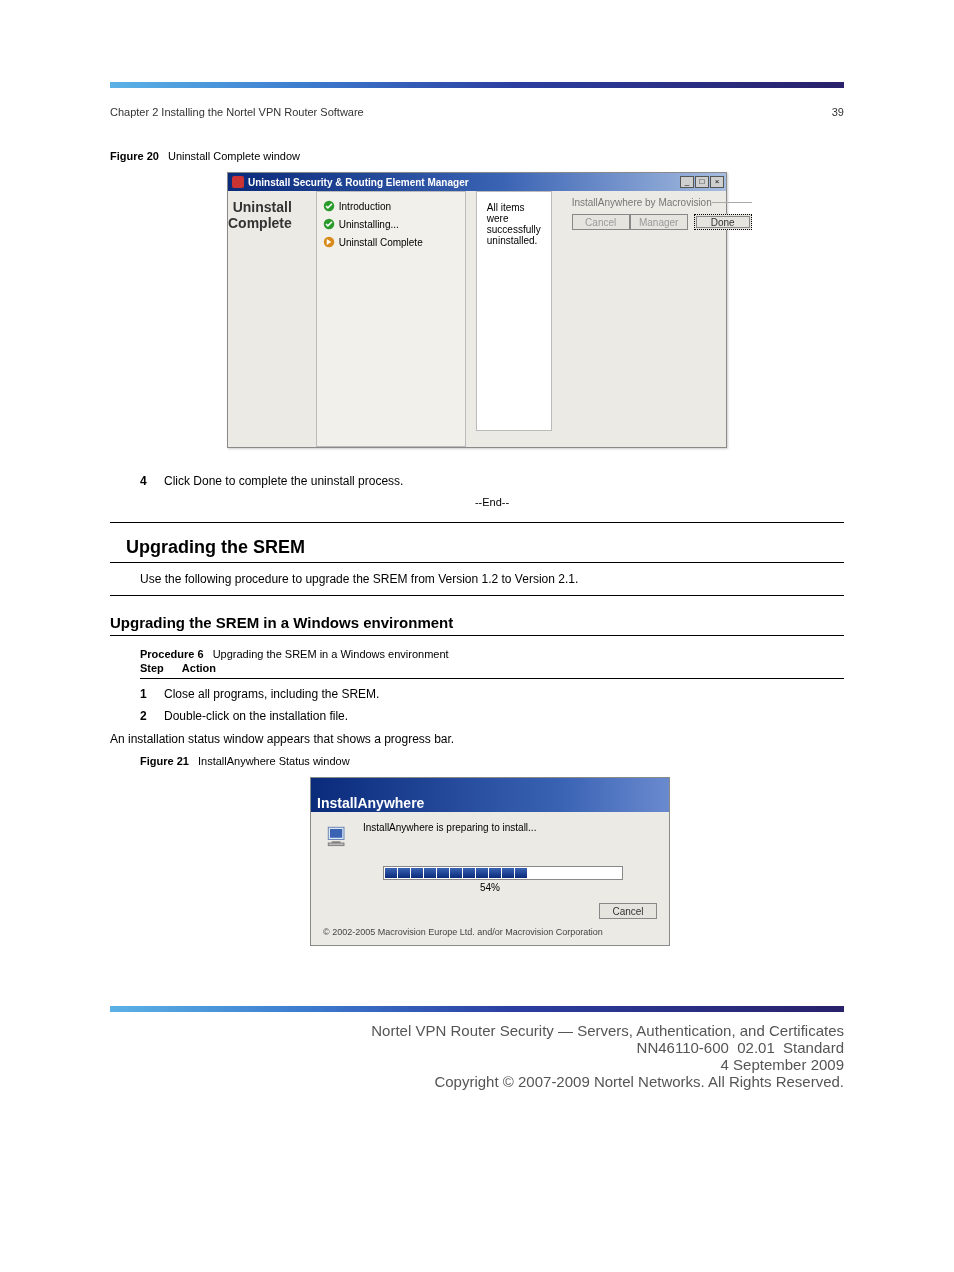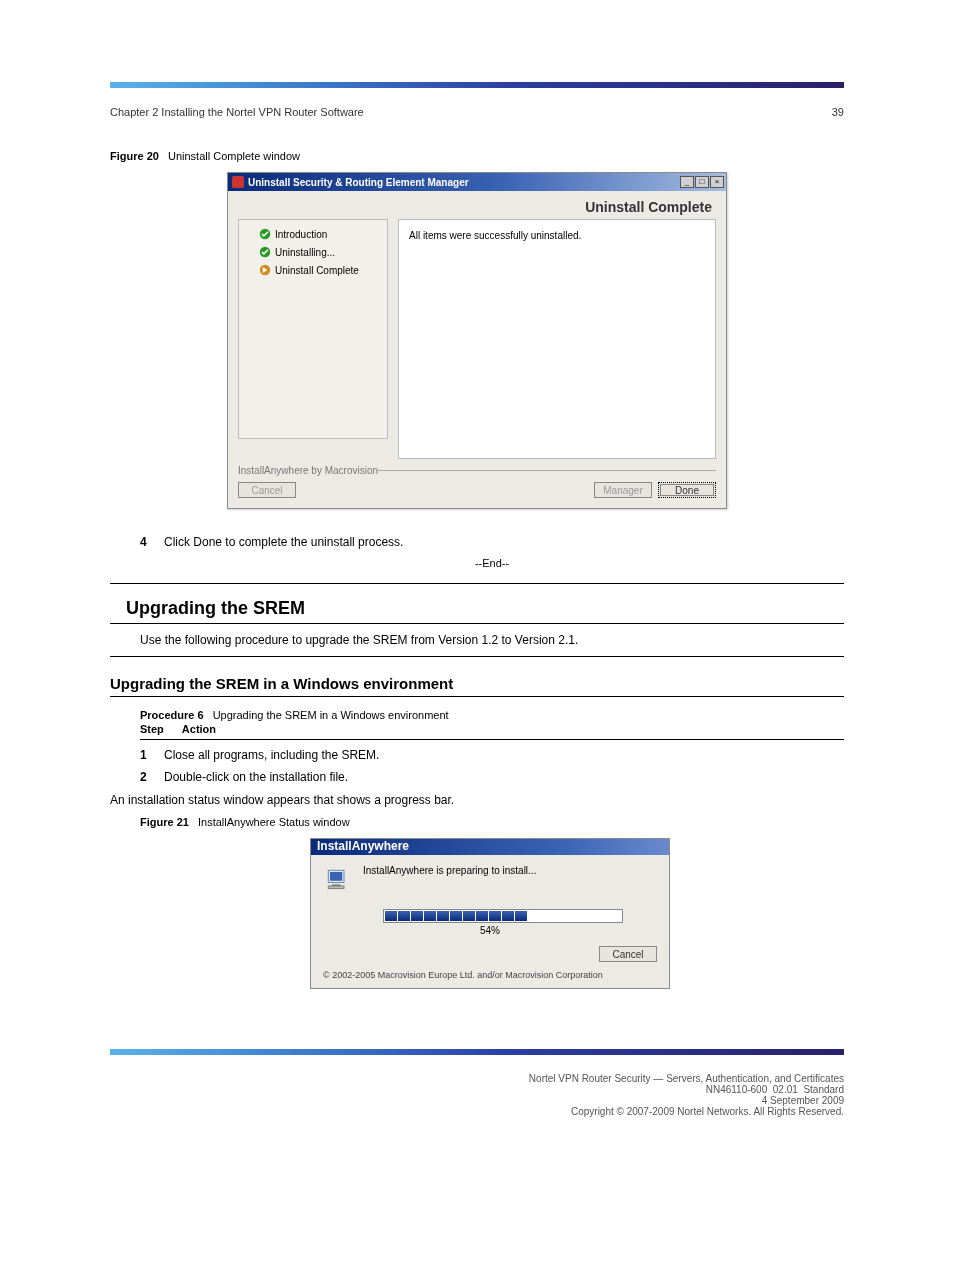--- a/index.html
+++ b/index.html
@@ -66,41 +66,41 @@
   .tb-btns { display: flex; gap: 1px; }
   .tb-btn {
     width: 14px; height: 12px;
     background: #cfcfcf;
     border: 1px solid #555;
     display: flex; align-items: center; justify-content: center;
     font-size: 8px; line-height: 1; color: #000;
   }
   .dlg1-body {
     display: flex;
-    flex-direction: column;
+    flex-direction: row;
     border-radius: 26px;
   }
   .dlg1-head {
     text-align: right;
     font-size: 14px;
     font-weight: bold;
     color: #333;
     padding: 8px 14px 4px 0;
   }
   .dlg1-main {
     display: flex;
     padding: 0 10px 0 10px;
     gap: 10px;
   }
   .dlg1-left {
     width: 150px;
     background: #f2f0ea;
     border: 1px solid #bbb;
-    padding: 8px 20px;
-    height: 220px;
+    padding: 8px 6px;
+    height: 256px;
   }
   .step {
     display: flex; align-items: center;
     margin-bottom: 6px;
     font-size: 10px;
   }
   .step-ico {
     width: 12px; height: 12px;
     margin-right: 4px;
     flex: 0 0 auto;
@@ -159,23 +159,23 @@
     width: 360px;
     margin: 0 0 0 200px;
     border: 1px solid #8a8a8a;
     background: #eceae5;
     font-size: 10px;
   }
   .dlg2 .titlebar2 {
     height: 16px;
     background: linear-gradient(90deg, #0a2a7a 0%, #3a63b4 70%, #6a8acf 100%);
     color:#fff;
-    font-size:12px;
+    font-size:14px;
     font-weight:bold;
-    padding: 0 6px;
+    padding: 17px 6px;
   }
   .dlg2-body {
     padding: 10px 12px 8px 12px;
   }
   .dlg2-row1 {
     display:flex; align-items:flex-start; gap:12px;
     margin-bottom: 16px;
   }
   .dlg2-ico { width:28px; height:28px; }
   .dlg2-text { font-size:10px; }
@@ -188,22 +188,22 @@
   .pbar-seg {
     width: 12px; background: linear-gradient(#3a63b4,#0a2a7a);
   }
   .pbar-empty { flex:1; }
   .pbar-pct { text-align:center; font-size:10px; margin-bottom:10px; }
   .dlg2-cancel-row { text-align:right; margin-bottom:8px; }
   .dlg2-copy { font-size:9px; color:#444; }
 
   .footer-line {
     display:flex; justify-content:space-between;
-    font-size: 10px; color:#555;
-    margin-top: 18px;
+    font-size: 15px; color:#555;
+    margin-top: 10px;
   }
 </style>
 </head>
 <body>
 
 <div class="page">
   <div class="grad-bar"></div>
   <div class="header-line">
     <span>Chapter 2 Installing the Nortel VPN Router Software</span>
     <span>39</span>

